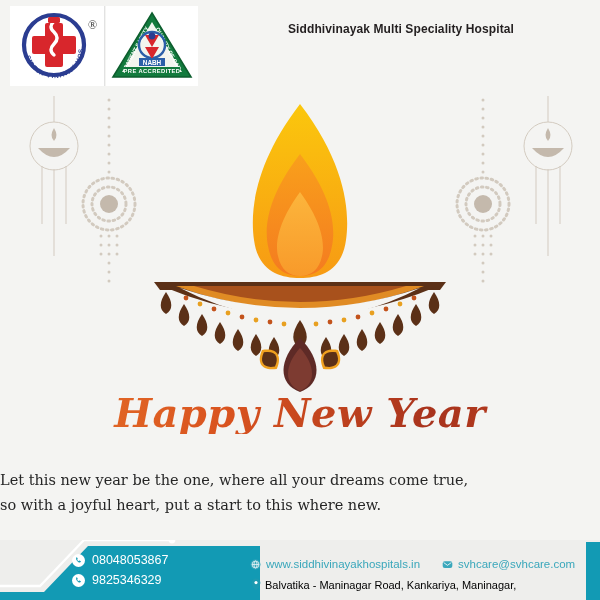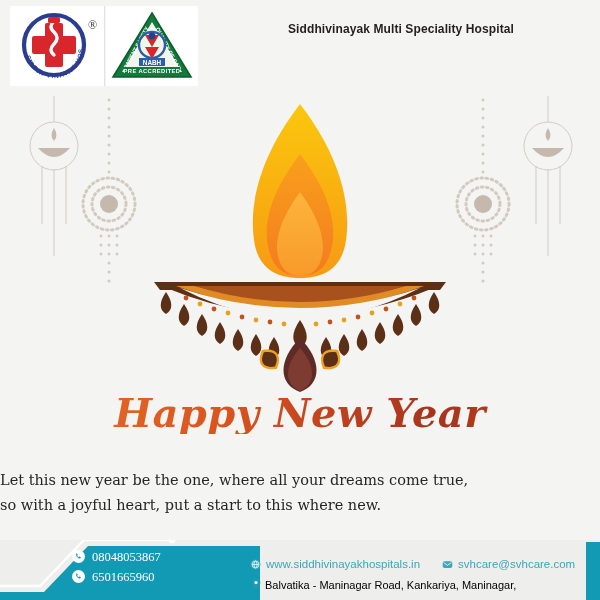--- a/index.html
+++ b/index.html
@@ -55,22 +55,22 @@
     font-family:"DejaVu Serif", serif;
     font-size:14.5px;color:#262626;line-height:1.75;margin-top:16px;
   }
 
   
   .footer{position:absolute;left:0;top:540px;width:600px;height:60px;}
   .footer-bg{position:absolute;inset:0;background:#eeeeec;}
   .footer-teal{position:absolute;left:0;top:0;width:260px;height:60px;}
   .footer-rightbar{position:absolute;right:0;top:2px;width:14px;height:58px;background:#129ab4;}
   .phones{position:absolute;left:72px;top:550px;}
-  .phone-row{display:flex;align-items:flex-start;gap:7px;height:20px;color:#ffffff;
-    font-size:12.5px;font-family:Liberation Serif, serif;}
+  .phone-row{display:flex;align-items:center;gap:7px;height:20px;color:#ffffff;
+    font-size:12.5px;font-family:Liberation Sans, sans-serif;}
   .contact-right{position:absolute;left:250px;top:549px;width:345px;}
   .cr-row{display:flex;align-items:flex-end;height:21px;color:#3aa7bb;font-size:11.5px;}
   .cr-row.addr{color:#000000;font-size:11px;}
   .ic{display:inline-flex;align-items:center;justify-content:center;flex:none;}
 </style>
 </head>
 <body>
 
 <div class="poster">
 
@@ -362,21 +362,21 @@
       </span>
       <span>08048053867</span>
     </div>
     <div class="phone-row">
       <span class="ic">
         <svg width="13" height="13" viewBox="0 0 16 16">
             <circle cx="8" cy="8" r="8" fill="#ffffff"></circle>
         <path d="M5.3 4.3c.4-.4 1 0 1.2.4l.5 1c.2.4 0 .7-.3.9l-.4.3c.3.9 1 1.6 1.9 1.9l.3-.4c.2-.3.6-.4.9-.2l1 .5c.4.2.8.8.4 1.2-1 1-2.2.6-3.6-.5C5.8 8.3 4.4 6.4 5.3 4.3Z" fill="#129ab4"></path>
           </svg>
       </span>
-      <span>6501665960</span>
+      <span>9825346329</span>
     </div>
   </div>
 
   <div class="contact-right">
     <div class="cr-row">
       <span class="ic" style="margin-right:5px">
         <svg width="11" height="11" viewBox="0 0 16 16">
             <circle cx="8" cy="8" r="7.2" fill="#3aa7bb"></circle>
         <circle cx="8" cy="8" r="5" fill="none" stroke="#ffffff" stroke-width="1"></circle>
         <ellipse cx="8" cy="8" rx="2.2" ry="5" fill="none" stroke="#ffffff" stroke-width="1"></ellipse>

